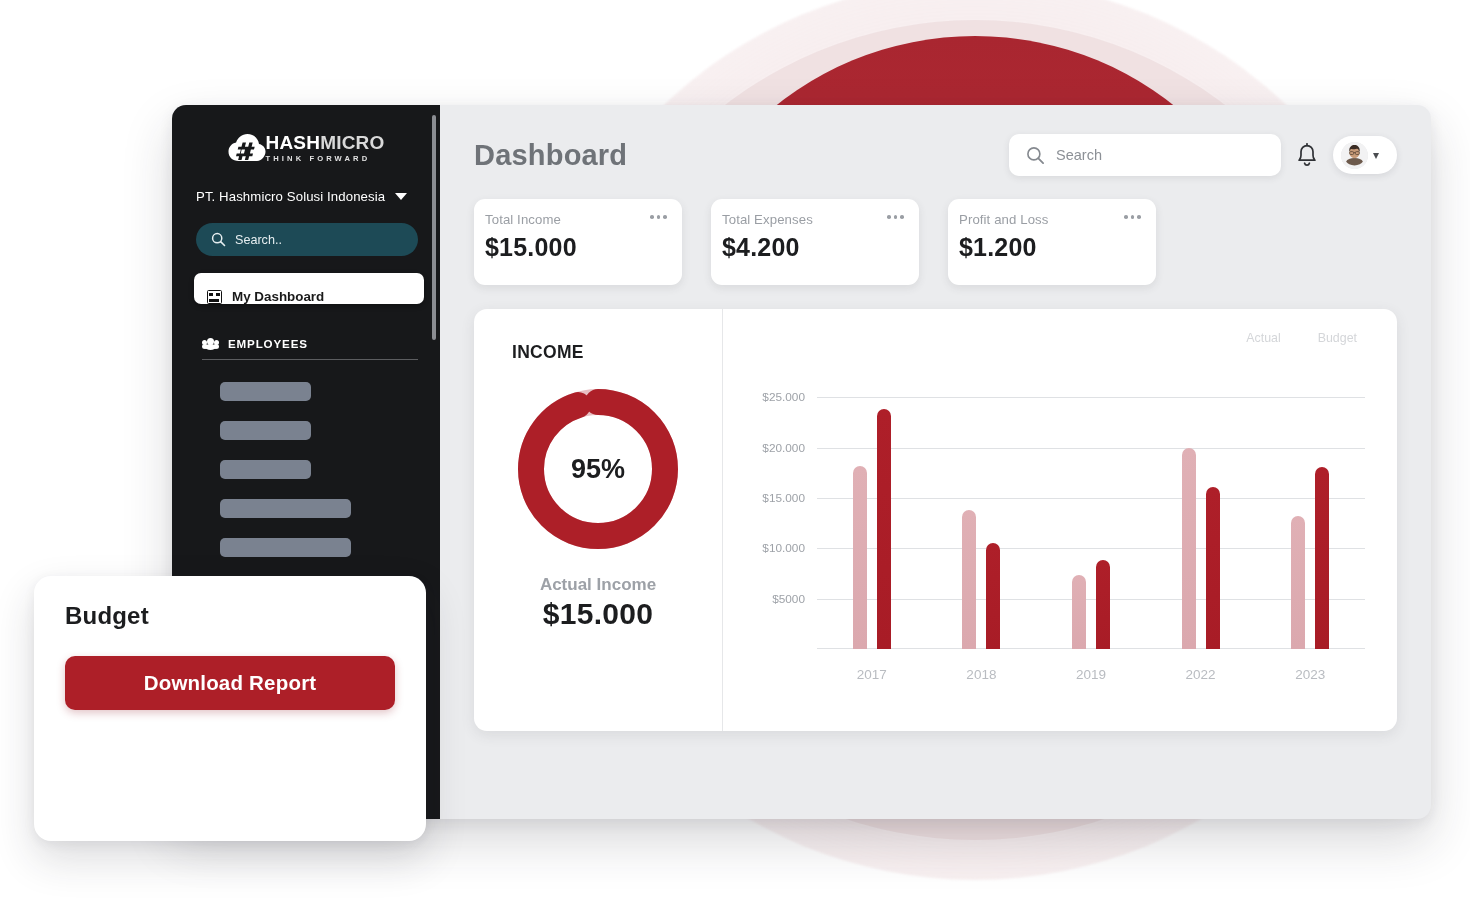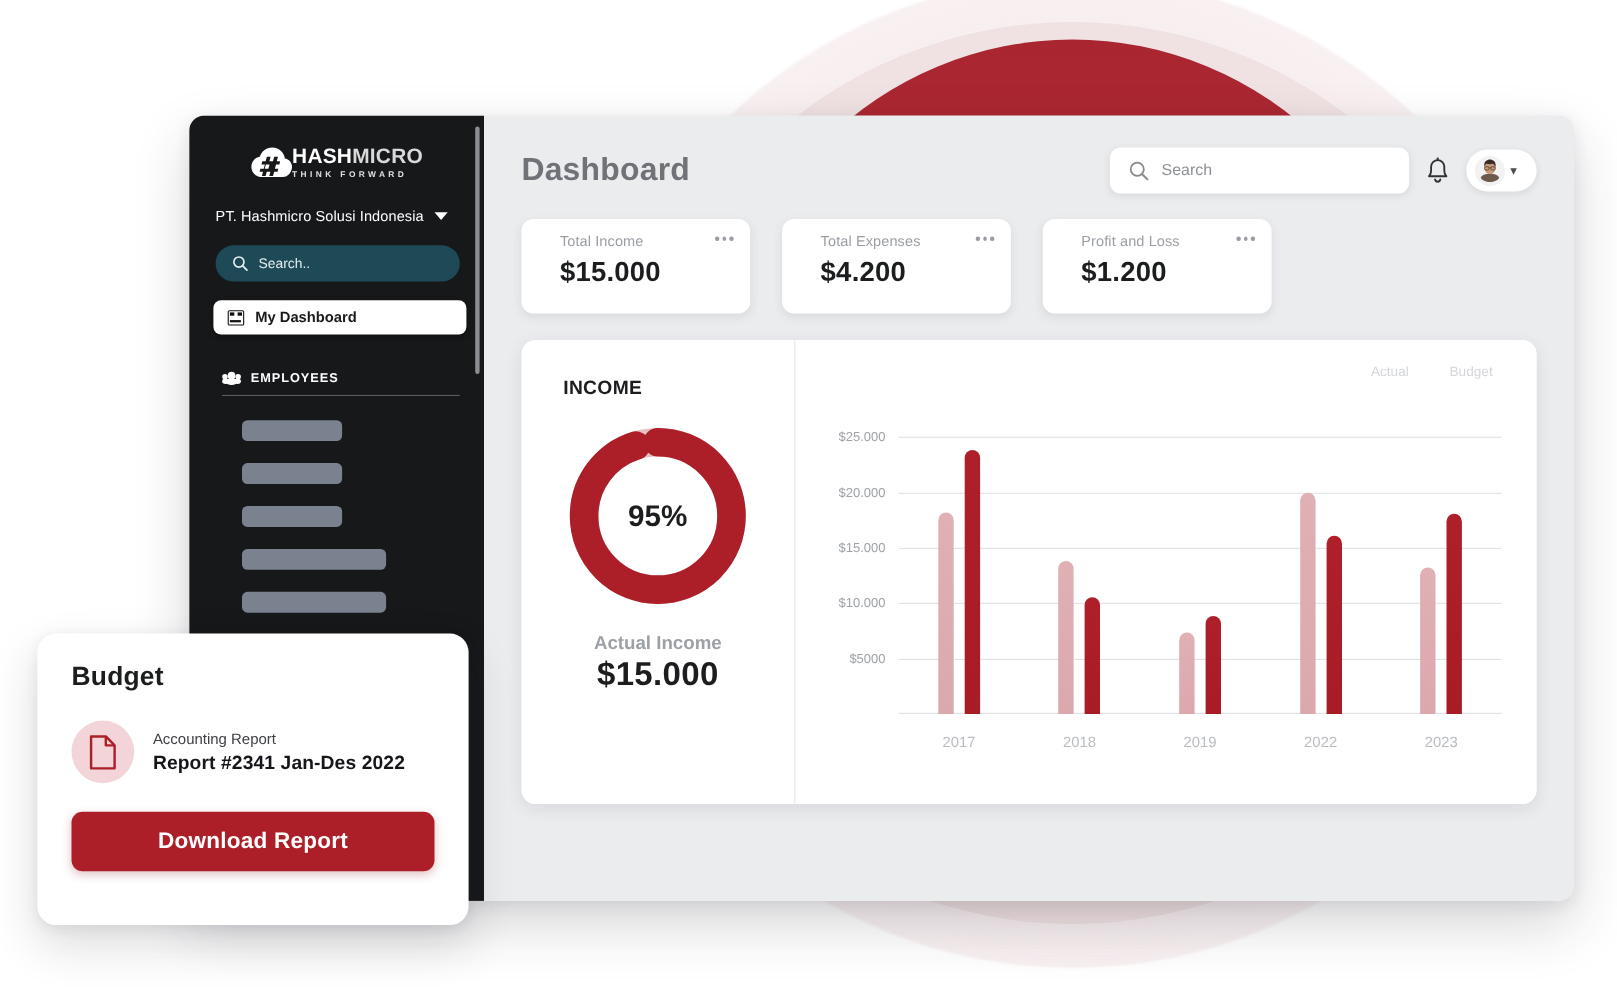--- a/index.html
+++ b/index.html
@@ -73,21 +73,21 @@
   .caret { width:0;height:0;border-left:6px solid transparent;border-right:6px solid transparent;border-top:7px solid #ffffff; }
 
   .side-search {
     margin:19px 22px 0 24px; height:33px; border-radius:17px;
     background:#1d4a56; display:flex; align-items:center; gap:9px; padding:0 15px;
   }
   .side-search .s-label { color:#e6eef0; font-size:12.6px; }
 
   .nav-active {
     margin:17px 16px 0 22px; height:31px; border-radius:7px;
-    background:#ffffff; display:flex; align-items:center; gap:10px; padding:0 13px;
+    background:#ffffff; display:flex; align-items:flex-end; gap:10px; padding:0 13px;
     box-shadow:0 2px 5px rgba(0,0,0,0.35);
   }
   .nav-active .label { color:#1a1a1a; font-size:13.4px; font-weight:700; }
   .nav-ico-box {
     width:15px;height:14px;border:1.9px solid #111; border-radius:1.5px;
     position:relative; flex:0 0 auto;
   }
   .nav-ico-box:before{content:"";position:absolute;left:1px;top:1.5px;width:4px;height:3px;background:#111;}
   .nav-ico-box:after{content:"";position:absolute;right:1px;top:1.5px;width:4px;height:3px;background:#111;}
   .nav-ico-bar{position:absolute;left:1px;bottom:1.3px;width:10px;height:2.6px;background:#111;}
@@ -139,21 +139,21 @@
   .avatar {
     width:27px; height:27px; border-radius:50%; overflow:hidden; position:relative;
     background:#e9e9ea; flex:0 0 auto;
   }
   .chev { color:#4a4c50; font-size:12px; line-height:1; }
 
   
   .kpi-row { display:flex; gap:29px; margin-top:2px; }
   .kpi {
     width:208px; height:86px; background:#ffffff; border-radius:11px;
-    padding:13px 16px 0 35px; position:relative;
+    padding:13px 16px 0 11px; position:relative;
     box-shadow:0 3px 9px rgba(60,60,70,0.10);
   }
   .kpi .k-label { font-size:13.2px; color:#9a9ea4; letter-spacing:0.1px; }
   .kpi .k-value { font-size:25px; font-weight:700; color:#1c1d1f; margin-top:6px; letter-spacing:0.2px; }
   .kpi .dots { position:absolute; right:15px; top:16px; display:flex; gap:3px; }
   .kpi .dots span { width:3.6px;height:3.6px;border-radius:50%;background:#9a9ea4; display:block; }
 
   
   .income-panel {
     margin-top:24px; height:422px; background:#ffffff; border-radius:13px;
@@ -444,27 +444,15 @@
         </div>
       </div>
     </div>
 
   </section>
 </div>
 
 <div id="report-card">
   <div class="report-title">Budget</div>
 
-  <div class="report-row">
-    <span class="doc-circle">
-      <svg width="27" height="32" viewBox="0 0 27 32">
-        <path d="M2.8 1.5h13.4L24.2 9.6V30.5H2.8z" fill="none" stroke="#ad1f28" stroke-width="2.2" stroke-linejoin="round"></path>
-        <path d="M16.2 1.5v8.1h8" fill="none" stroke="#ad1f28" stroke-width="2.2" stroke-linejoin="round"></path>
-      </svg>
-    </span>
-    <span>
-      <span class="report-sub" style="display:block">Accounting Report</span>
-      <span class="report-name" style="display:block">Report #2341 Jan-Des 2022</span>
-    </span>
-  </div>
 
   <button class="download-btn">Download Report</button>
 </div>
 
 </body></html>

